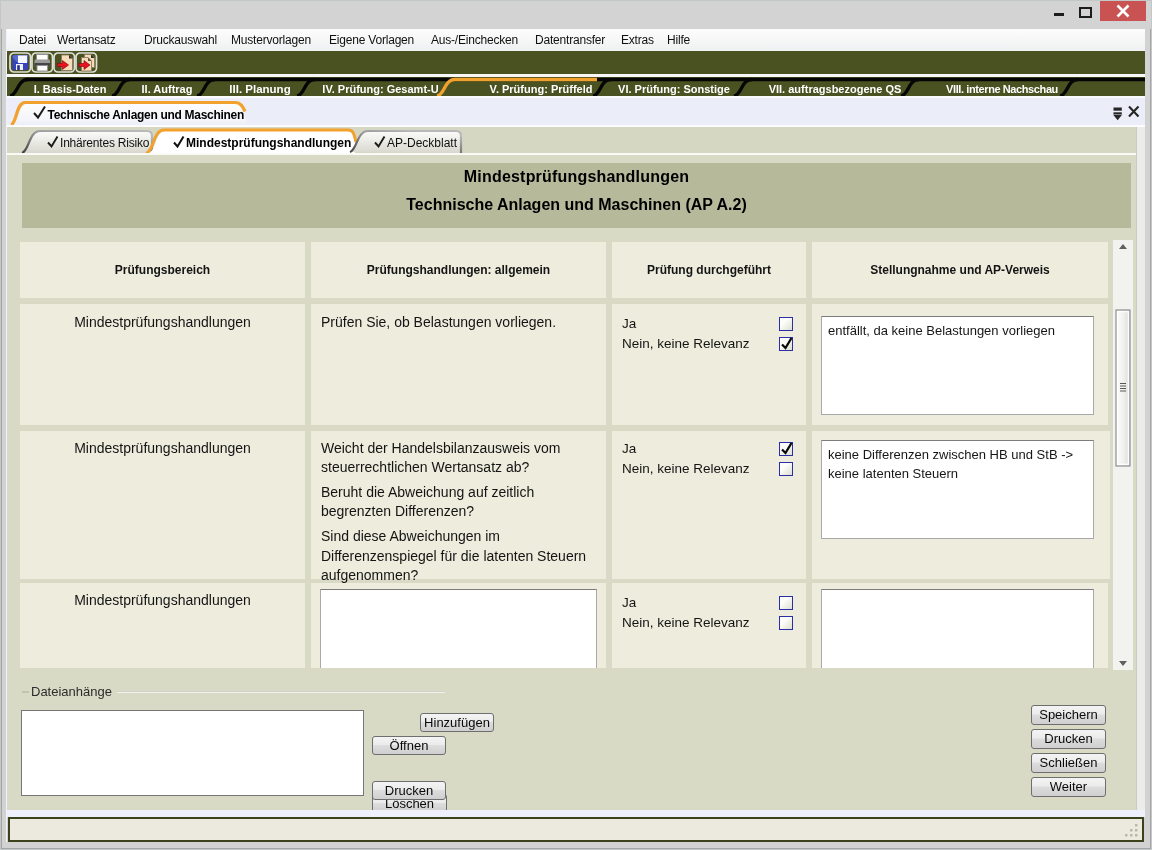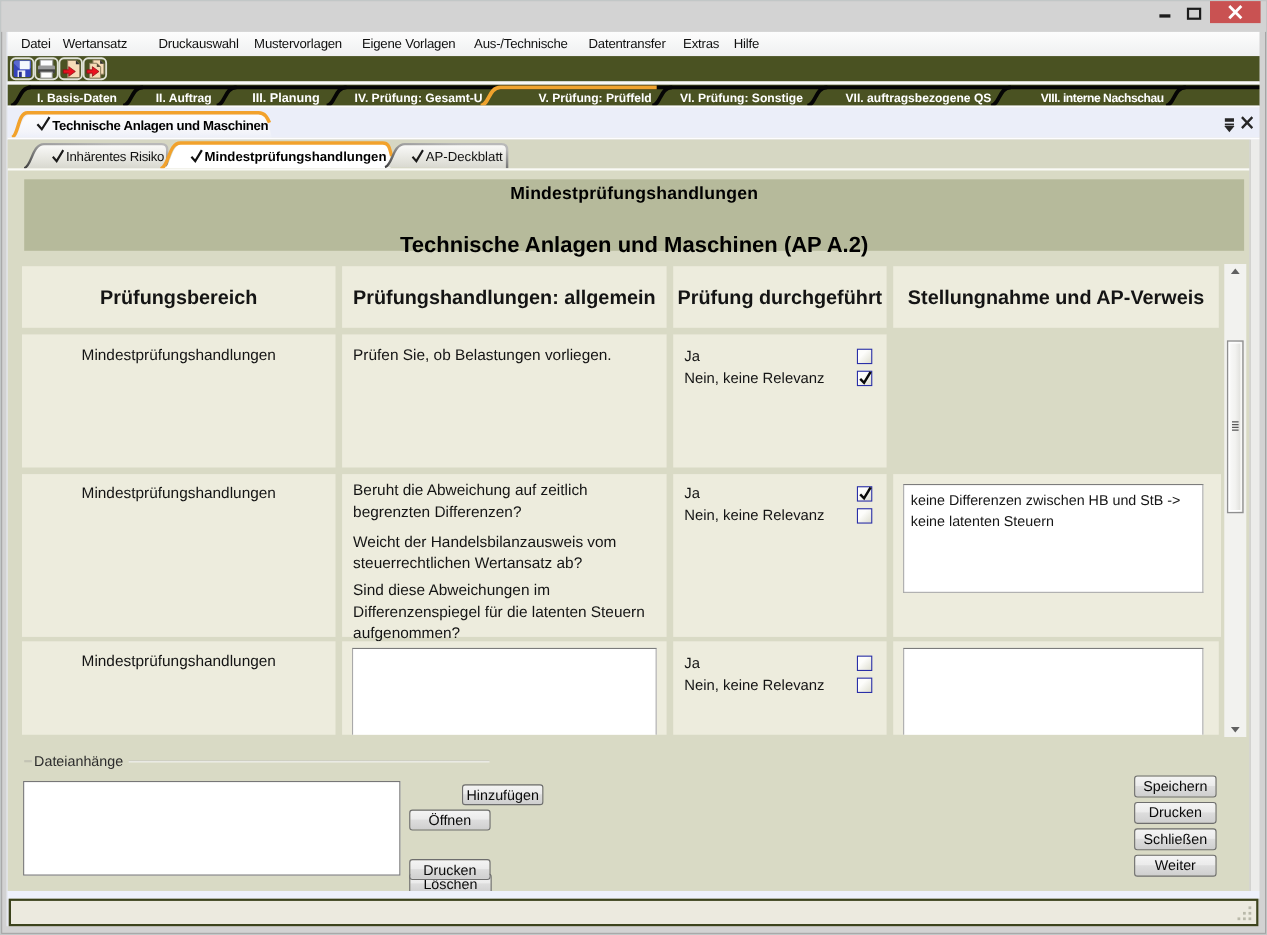--- a/index.html
+++ b/index.html
@@ -1,20 +1,20 @@
 <!DOCTYPE html>
 <html><head>
 <meta charset="utf-8">
 <style>
   * { margin:0; padding:0; box-sizing:border-box; }
   html,body { width:1152px; height:850px; overflow:hidden; }
   body { font-family:"Liberation Sans", sans-serif; background:#d2d2d2; position:relative; }
   .abs { position:absolute; }
   .cell { background:#edecdd; color:#141414; font-size:13.5px; }
-  .hcell { display:flex; align-items:center; justify-content:center; font-weight:bold; font-size:18px; }
+  .hcell { display:flex; align-items:center; justify-content:center; font-weight:bold; font-size:12px; }
   .btn { background:linear-gradient(#f4f4f4 0%,#ebebeb 45%,#dddddd 50%,#cfcfcf 100%); border:1px solid #6e6e6e; border-radius:3px; font-size:13px; color:#0a0a0a; text-align:center; line-height:18px; }
   .cb { position:absolute; width:14px; height:14px; background:linear-gradient(135deg,#fdfdfb 35%,#deded0 100%); border:1.7px solid #2a2fa8; }
   .cb svg { position:absolute; left:0px; top:-2px; overflow:visible; }
   .ta { position:absolute; background:#fff; border:1px solid #a9a9a9; border-top-color:#7c7c7c; font-size:13px; color:#161616; padding:4px 6px; line-height:19px; }
 </style>
 </head>
 <body>
 
 <div class="abs" style="left:0;top:0;width:1152px;height:850px;border:1px solid #c2c7c7;"></div>
 <div class="abs" style="left:1px;top:1px;width:1150px;height:848px;border:1px solid #a5a5a5;"></div>
@@ -29,21 +29,21 @@
     </svg>
   </div>
 </div>
 
 <div class="abs" id="menubar" style="left:7px;top:29px;width:1138px;height:22px;background:linear-gradient(#fdfdfd,#eff0f1);font-size:12px;letter-spacing:-0.2px;color:#101010;">
   <span class="abs" style="left:12px;top:4px;">Datei</span>
   <span class="abs" style="left:50px;top:4px;">Wertansatz</span>
   <span class="abs" style="left:137px;top:4px;text-align:center;">Druckauswahl</span>
   <span class="abs" style="left:224px;top:4px;">Mustervorlagen</span>
   <span class="abs" style="left:322px;top:4px;">Eigene Vorlagen</span>
-  <span class="abs" style="left:424px;top:4px;">Aus-/Technische</span>
+  <span class="abs" style="left:424px;top:4px;">Aus-/Einchecken</span>
   <span class="abs" style="left:528px;top:4px;">Datentransfer</span>
   <span class="abs" style="left:614px;top:4px;">Extras</span>
   <span class="abs" style="left:660px;top:4px;">Hilfe</span>
 </div>
 
 <div class="abs" id="toolbar" style="left:7px;top:51px;width:1138px;height:23px;background:#4a5222;">
   <svg width="110" height="23" style="display:block;margin-left:2px;">
     <g fill="none" stroke="#dfe1d6" stroke-width="1.7">
       <rect x="1" y="2" width="20.5" height="19" rx="4"></rect>
       <rect x="23" y="2" width="20.5" height="19" rx="4"></rect>
@@ -157,21 +157,21 @@
     <path d="M343,25 C350,23 350,4 361,4 L449,4 Q454,4 454,9 L454,26 Z" fill="url(#stfill)"></path>
     <path d="M343,25 C350,23 350,4 361,4 L449,4 Q454,4 454,9 L454,26" fill="none" stroke="url(#stedge)" stroke-width="2.2"></path>
     <path d="M368,15.5 L371.5,19.5 L377.5,9.5" fill="none" stroke="#1a1a1a" stroke-width="1.9"></path>
     <text x="380" y="19.5" font-family="Liberation Sans, sans-serif" font-size="12" fill="#101010">AP-Deckblatt</text>
   </svg>
 </div>
 <div class="abs" style="left:7px;top:153px;width:1129px;height:2px;background:#fafaf6;"></div>
 
 <div class="abs" style="left:22px;top:163px;width:1109px;height:65px;background:#b6ba9b;color:#000;font-weight:bold;text-align:center;">
   <div style="margin-top:5px;font-size:16px;letter-spacing:0.2px;">Mindestprüfungshandlungen</div>
-  <div style="margin-top:26px;font-size:20px;">Technische Anlagen und Maschinen (AP A.2)</div>
+  <div style="margin-top:10px;font-size:16px;">Technische Anlagen und Maschinen (AP A.2)</div>
 </div>
 
 <div class="abs" id="tablewrap" style="left:0px;top:240px;width:1152px;height:428px;overflow:hidden;">
 
   <div class="abs cell hcell" style="left:20px;top:2px;width:285px;height:56px;">Prüfungsbereich</div>
   <div class="abs cell hcell" style="left:311px;top:2px;width:295px;height:56px;">Prüfungshandlungen: allgemein</div>
   <div class="abs cell hcell" style="left:612px;top:2px;width:194px;height:56px;">Prüfung durchgeführt</div>
   <div class="abs cell hcell" style="left:812px;top:2px;width:296px;height:56px;text-align:right;">Stellungnahme und AP-Verweis</div>
 
   <div class="abs cell" style="left:20px;top:64px;width:285px;height:121px;text-align:center;font-size:14px;">
@@ -183,27 +183,30 @@
   <div class="abs cell" style="left:612px;top:64px;width:194px;height:121px;">
     <div class="abs" style="left:10px;top:12px;">Ja</div>
     <div class="cb" style="left:167px;top:13px;"></div>
     <div class="abs" style="left:10px;top:32px;">Nein, keine Relevanz</div>
     <div class="cb" style="left:167px;top:33px;">
         <svg width="14" height="16">
           <path d="M2,8.5 L5.5,12 L11.5,2" stroke="#0a0a0a" stroke-width="2.3" fill="none"></path>
         </svg>
       </div>
   </div>
+  <div class="abs cell" style="left:812px;top:64px;width:296px;height:121px;">
+    <div class="ta" style="left:9px;top:12px;width:273px;height:99px;">entfällt, da keine Belastungen vorliegen</div>
+  </div>
 
   <div class="abs cell" style="left:20px;top:191px;width:285px;height:148px;text-align:center;font-size:14px;">
       <div style="margin-top:9px;">Mindestprüfungshandlungen</div>
     </div>
   <div class="abs cell" style="left:311px;top:191px;width:295px;height:148px;font-size:14px;">
+    <div style="margin:7.5px 0 0 10px;line-height:19.5px;">Weicht der Handelsbilanzausweis vom<br>steuerrechtlichen Wertansatz ab?</div>
     <div style="margin:5px 0 0 10px;line-height:19.5px;">Beruht die Abweichung auf zeitlich<br>begrenzten Differenzen?</div>
-    <div style="margin:7.5px 0 0 10px;line-height:19.5px;">Weicht der Handelsbilanzausweis vom<br>steuerrechtlichen Wertansatz ab?</div>
     <div style="margin:5.5px 0 0 10px;line-height:19.5px;">Sind diese Abweichungen im<br>Differenzenspiegel für die latenten Steuern<br>aufgenommen?</div>
   </div>
   <div class="abs cell" style="left:612px;top:191px;width:194px;height:148px;">
     <div class="abs" style="left:10px;top:10px;">Ja</div>
     <div class="cb" style="left:167px;top:11px;">
         <svg width="14" height="16">
           <path d="M2,8.5 L5.5,12 L11.5,2" stroke="#0a0a0a" stroke-width="2.3" fill="none"></path>
         </svg>
       </div>
     <div class="abs" style="left:10px;top:30px;">Nein, keine Relevanz</div>

